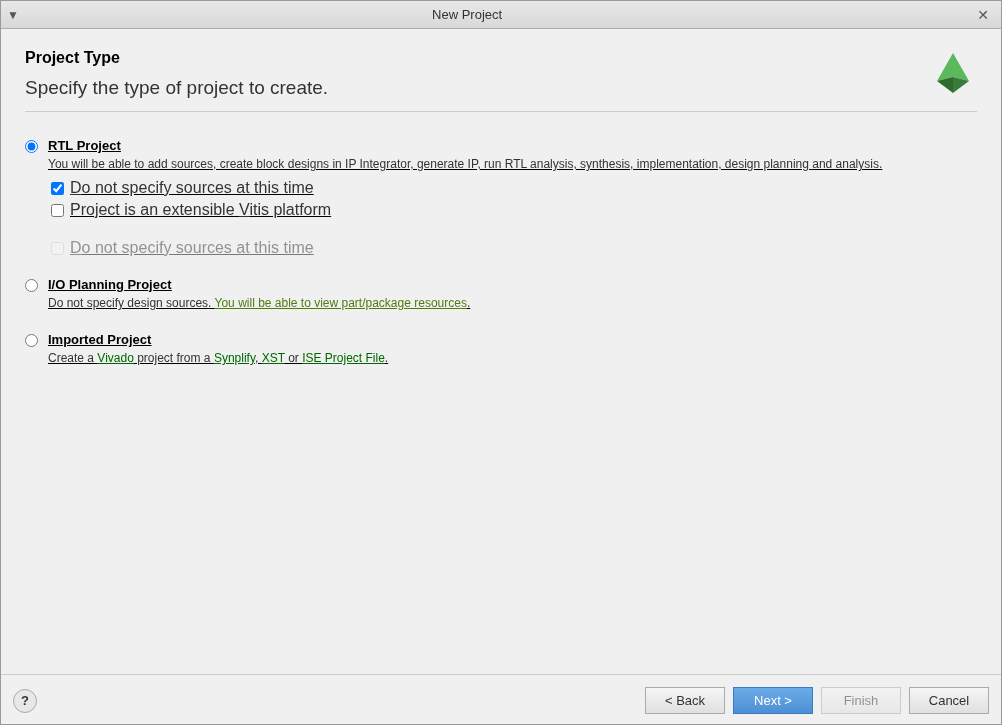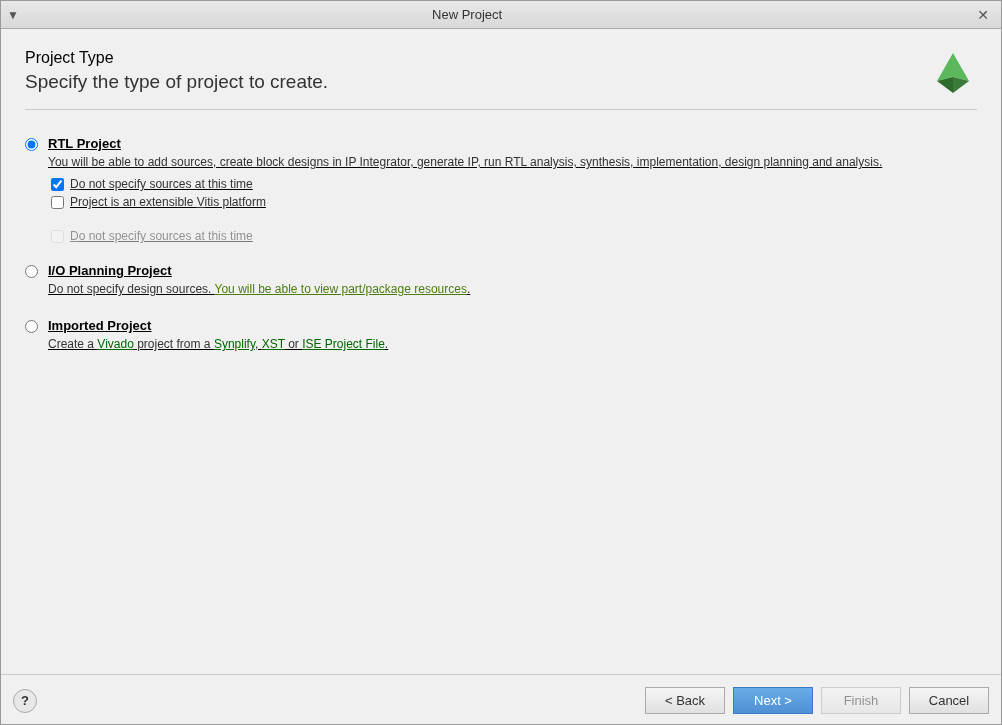--- a/index.html
+++ b/index.html
@@ -67,23 +67,23 @@
     .header-section {
       display: flex;
       justify-content: space-between;
       align-items: flex-start;
       margin-bottom: 16px;
       padding-bottom: 12px;
       border-bottom: 1px solid #ccc;
     }
     .header-text h1 {
       font-size: 16px;
-      font-weight: normal;
+      font-weight: bold;
       color: #000;
-      margin-bottom: 4px;
+      margin-bottom: 10px;
     }
     .header-text p {
       font-size: 19px;
       color: #333;
     }
     .logo {
       width: 48px;
       height: 48px;
       flex-shrink: 0;
     }
@@ -126,21 +126,21 @@
     .sub-option-row {
       display: flex;
       align-items: center;
       gap: 6px;
       margin-bottom: 4px;
     }
     .sub-option-row input[type="checkbox"] {
       flex-shrink: 0;
     }
     .sub-option-label {
-      font-size: 12px;
+      font-size: 16px;
       color: #333;
     }
     .sub-option-label span.underline {
       text-decoration: underline;
     }
     .disabled-checkbox {
       opacity: 0.5;
     }
 
     .link-text {

